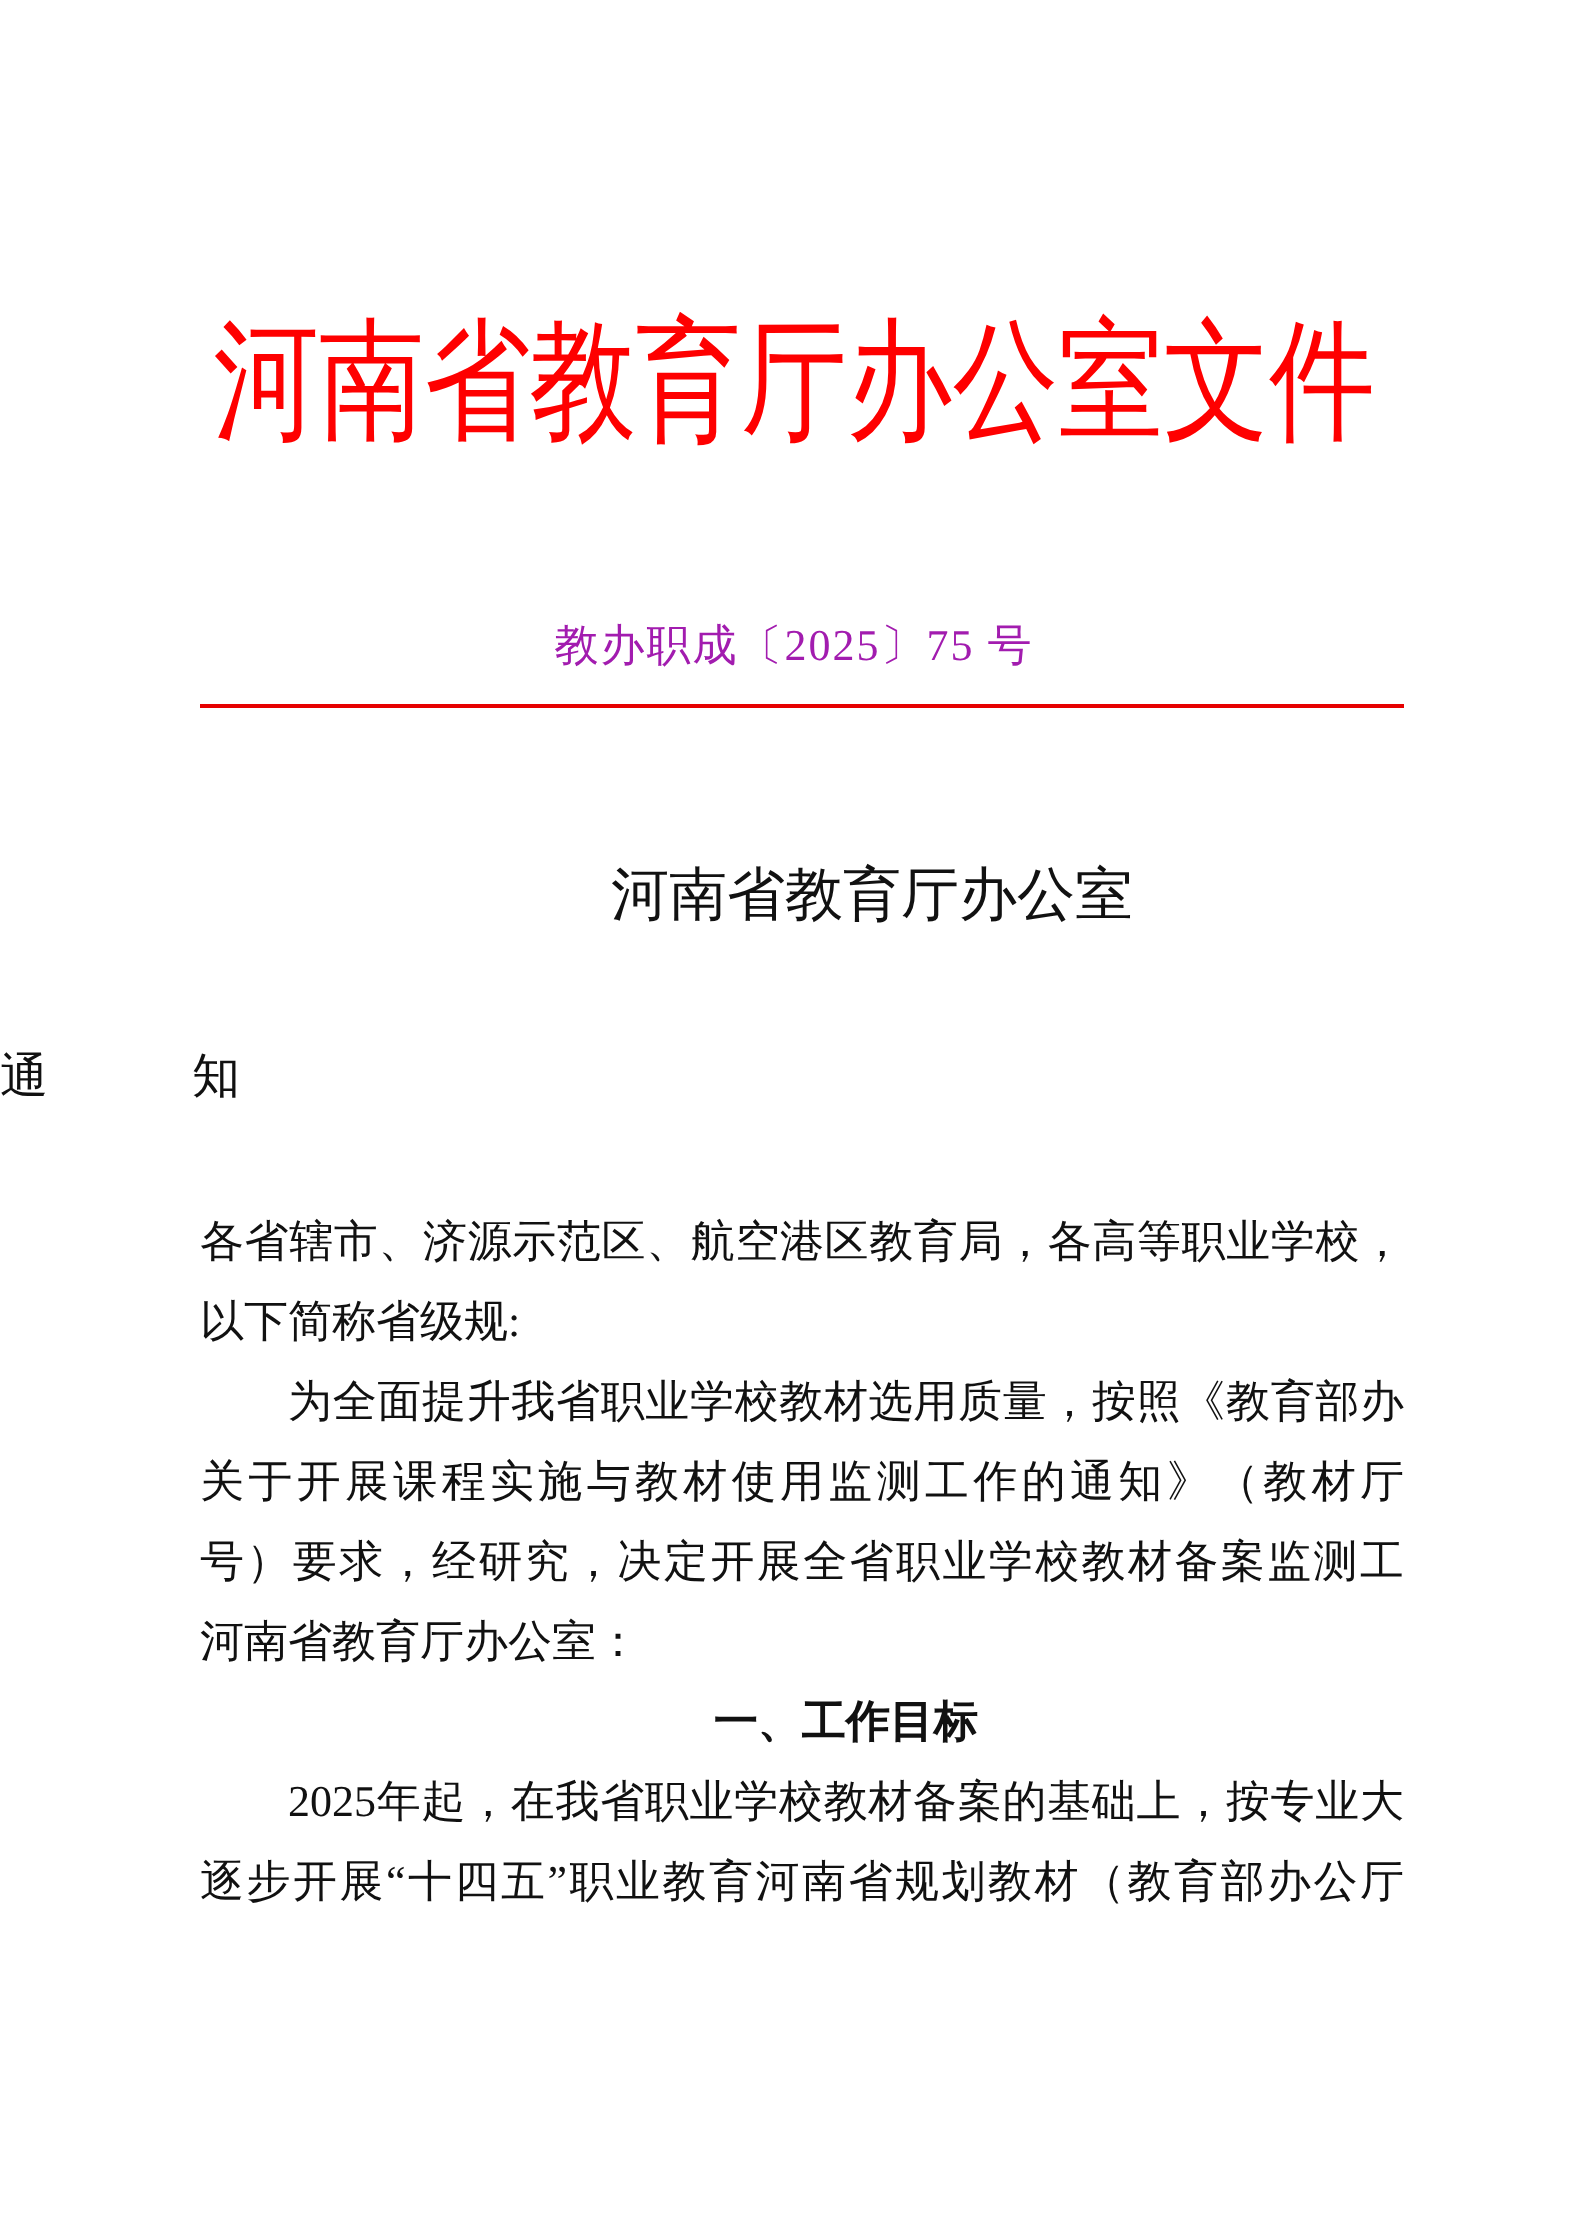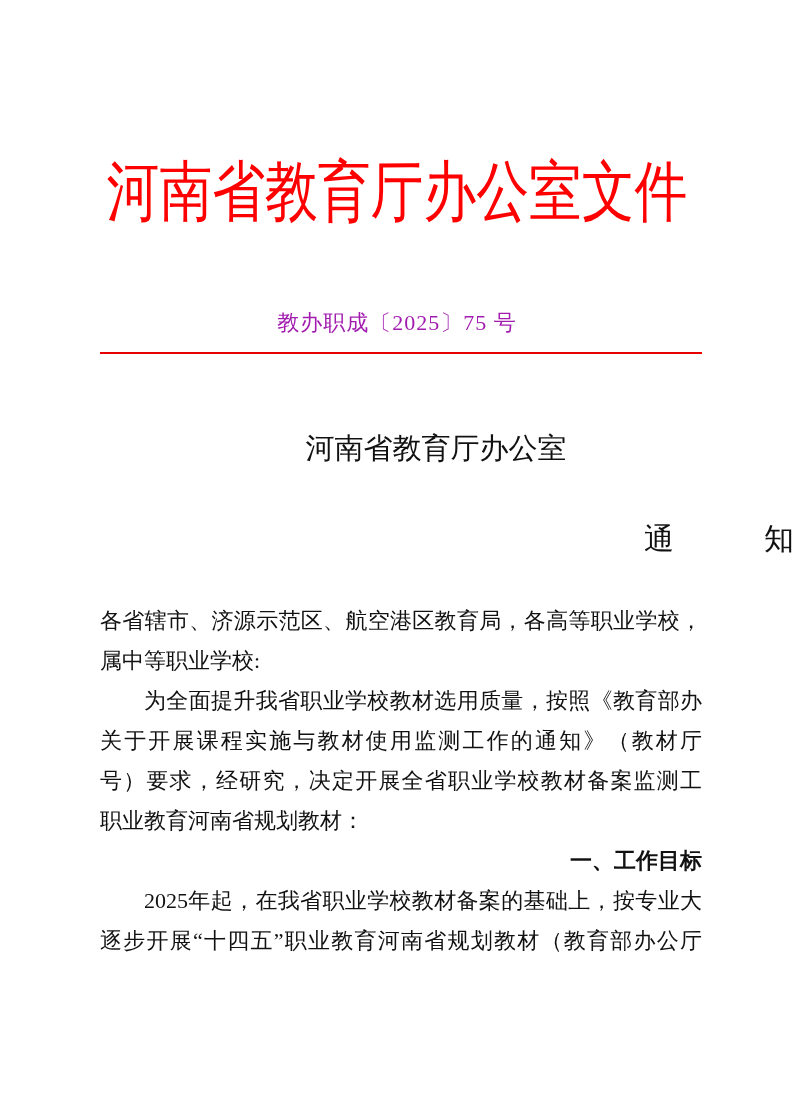--- a/index.html
+++ b/index.html
@@ -80,22 +80,22 @@
     text-align: center;
     font-size: 30px;
     line-height: 42px;
     color: #111111;
   }
   .doc-title-3 {
     position: absolute;
     top: 518px;
     left: 0;
     width: 794px;
-    text-align: right;
-    font-size: 30px;
+    text-align: left;
+    font-size: 24px;
     line-height: 42px;
     color: #111111;
   }
 
   
   .body-col {
     position: absolute;
     top: 601px;
     left: 100px;
     width: 602px;
@@ -117,21 +117,21 @@
   }
   .bline.l-left {
     text-align: left;
   }
   .bline.l-indent {
     text-indent: 44px;
   }
   .bline.l-heading {
     font-family: "Liberation Sans", "DejaVu Sans", sans-serif;
     font-weight: 700;
-    text-align: right;
+    text-align: center;
     text-indent: 44px;
     font-size: 22px;
   }
 
   
   .page-number {
     position: absolute;
     top: 990px;
     left: 0;
     width: 702px;
@@ -155,25 +155,25 @@
 
   <div class="red-line"></div>
 
   <div class="doc-title-1">河南省教育厅办公室</div>
 
 
   <div class="doc-title-3">通　　　知</div>
 
   <div class="body-col">
     <div class="bline l-justify">各省辖市、济源示范区、航空港区教育局，各高等职业学校，省</div>
-    <div class="bline l-left">属中等职业学校:</div>
+    <div class="bline l-left">以下简称省级规:</div>
     <div class="bline l-justify l-indent">为全面提升我省职业学校教材选用质量，按照《教育部办公厅</div>
     <div class="bline l-justify">关于开展课程实施与教材使用监测工作的通知》（教材厅〔2023〕5</div>
     <div class="bline l-justify">号）要求，经研究，决定开展全省职业学校教材备案监测工作。</div>
-    <div class="bline l-left">职业教育河南省规划教材：</div>
+    <div class="bline l-left">河南省教育厅办公室：</div>
     <div class="bline l-heading">一、工作目标</div>
     <div class="bline l-justify l-indent">2025年起，在我省职业学校教材备案的基础上，按专业大类</div>
     <div class="bline l-justify">逐步开展“十四五”职业教育河南省规划教材（教育部办公厅</div>
   </div>
 
   <div class="page-number">— 1 —</div>
 
 </div>
 
 </body></html>

